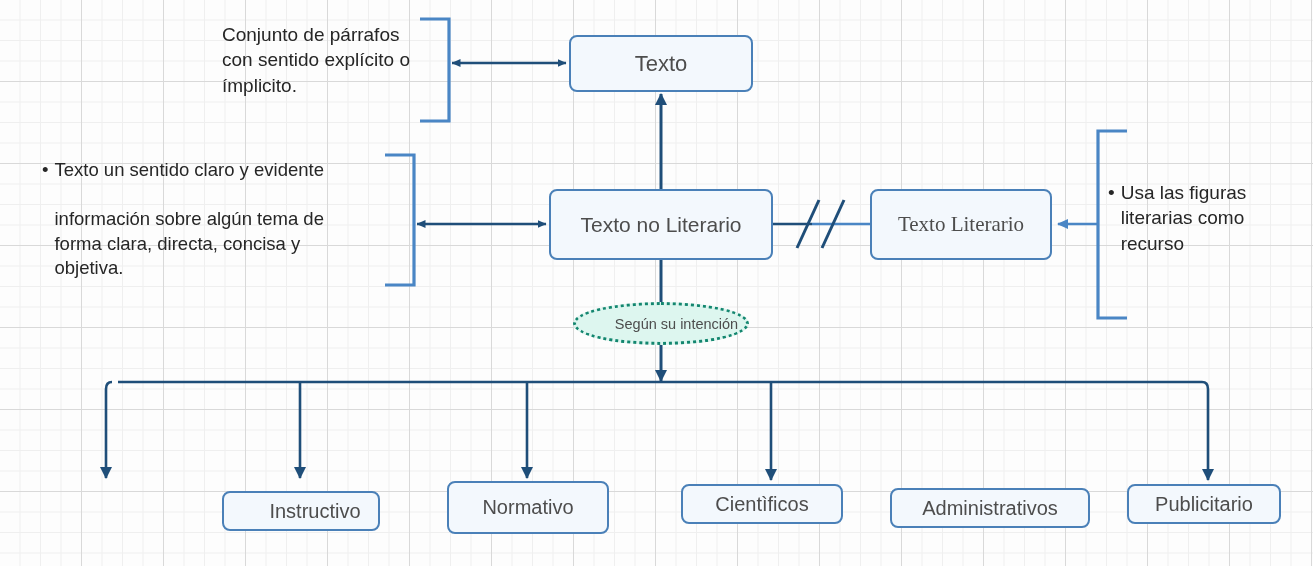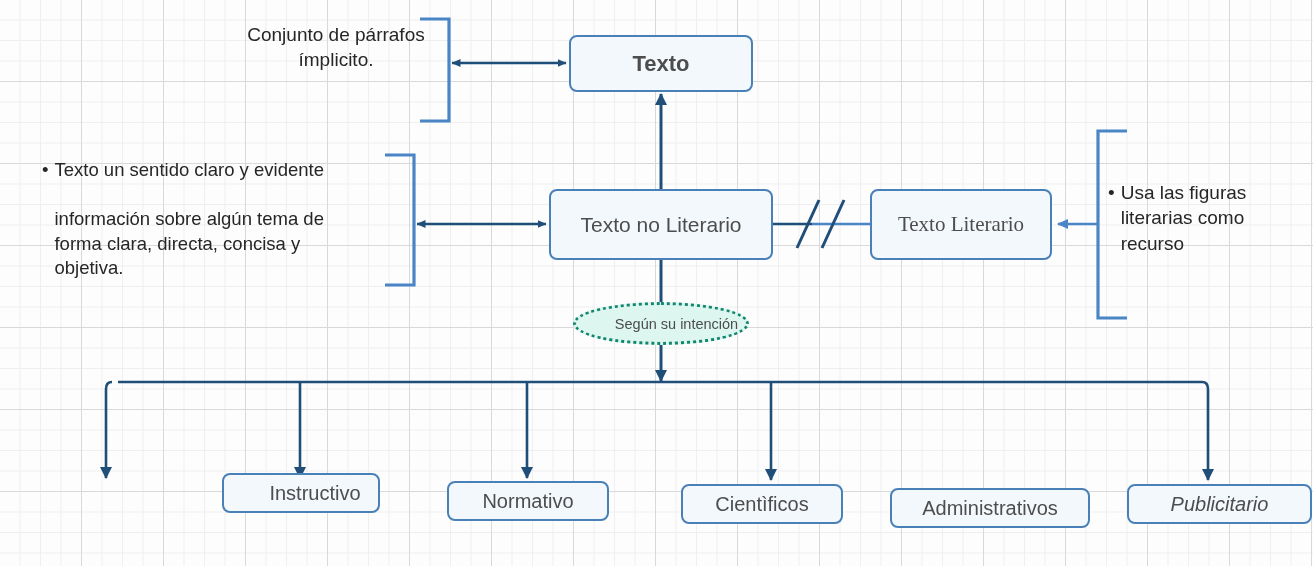--- a/index.html
+++ b/index.html
@@ -97,22 +97,23 @@
 
     <path d="M118,382 L1202,382" fill="none" stroke="#1f4e79" stroke-width="2.6"></path>
 
     <path d="M112,382 Q106,382 106,389 L106,478" fill="none" stroke="#1f4e79" stroke-width="2.6" marker-end="url(#ar-navy-big)"></path>
     <line x1="300" y1="383" x2="300" y2="478" stroke="#1f4e79" stroke-width="2.6" marker-end="url(#ar-navy-big)"></line>
     <line x1="527" y1="383" x2="527" y2="478" stroke="#1f4e79" stroke-width="2.6" marker-end="url(#ar-navy-big)"></line>
     <line x1="771" y1="383" x2="771" y2="480" stroke="#1f4e79" stroke-width="2.6" marker-end="url(#ar-navy-big)"></line>
     <path d="M1202,382 Q1208,382 1208,389 L1208,480" fill="none" stroke="#1f4e79" stroke-width="2.6" marker-end="url(#ar-navy-big)"></path>
   </svg>
 
-  <div class="note" style="left:222px;top:22px;width:228px;text-align:center;font-size:19px;">
+  <div class="note" style="left:222px;top:22px;width:228px;font-size:19px;">
     <div>Conjunto de párrafos</div>
+    <div>con sentido explícito o</div>
     <div>ímplicito.</div>
   </div>
 
   <div class="note" style="left:42px;top:158px;width:352px;font-size:18.5px;">
     <div style="display:flex;">
       <span style="margin-right:6px;">•</span>
       <span>
         <span>Texto un sentido claro y evidente</span><br>
         <br>
         <span>información  sobre algún tema de</span><br>
@@ -126,32 +127,32 @@
     <div style="display:flex;">
       <span style="margin-right:6px;">•</span>
       <span>
         <span>Usa las figuras</span><br>
         <span>literarias como</span><br>
         <span>recurso</span>
       </span>
     </div>
   </div>
 
-  <div class="node" style="left:569px;top:35px;width:184px;height:57px;font-size:22px;font-weight:bold;">Texto</div>
+  <div class="node" style="left:569px;top:35px;width:184px;height:57px;font-size:22px;">Texto</div>
 
   <div class="node" style="left:549px;top:189px;width:224px;height:71px;font-size:21px;">Texto no Literario</div>
 
   <div class="node" style="left:870px;top:189px;width:182px;height:71px;font-size:21px;font-family:Liberation Serif, serif;">Texto Literario</div>
 
   <div class="ellipse-label" style="left:573px;top:302px;width:176px;height:43px;font-size:14.5px;padding-left:31px;">Según su intención</div>
 
 
-  <div class="node" style="left:222px;top:473px;width:158px;height:40px;font-size:20px;padding-left:28px;">Instructivo</div>
+  <div class="node" style="left:222px;top:491px;width:158px;height:40px;font-size:20px;padding-left:28px;">Instructivo</div>
 
-  <div class="node" style="left:447px;top:481px;width:162px;height:40px;font-size:20px;">Normativo</div>
+  <div class="node" style="left:447px;top:481px;width:162px;height:53px;font-size:20px;">Normativo</div>
 
   <div class="node" style="left:681px;top:484px;width:162px;height:40px;font-size:20px;">Cientìficos</div>
 
   <div class="node" style="left:890px;top:488px;width:200px;height:40px;font-size:20px;">Administrativos</div>
 
-  <div class="node" style="left:1127px;top:484px;width:185px;height:40px;font-size:20px;font-style:italic;">Publicitario</div>
+  <div class="node" style="left:1127px;top:484px;width:154px;height:40px;font-size:20px;">Publicitario</div>
 
 </div>
 
 </body></html>

